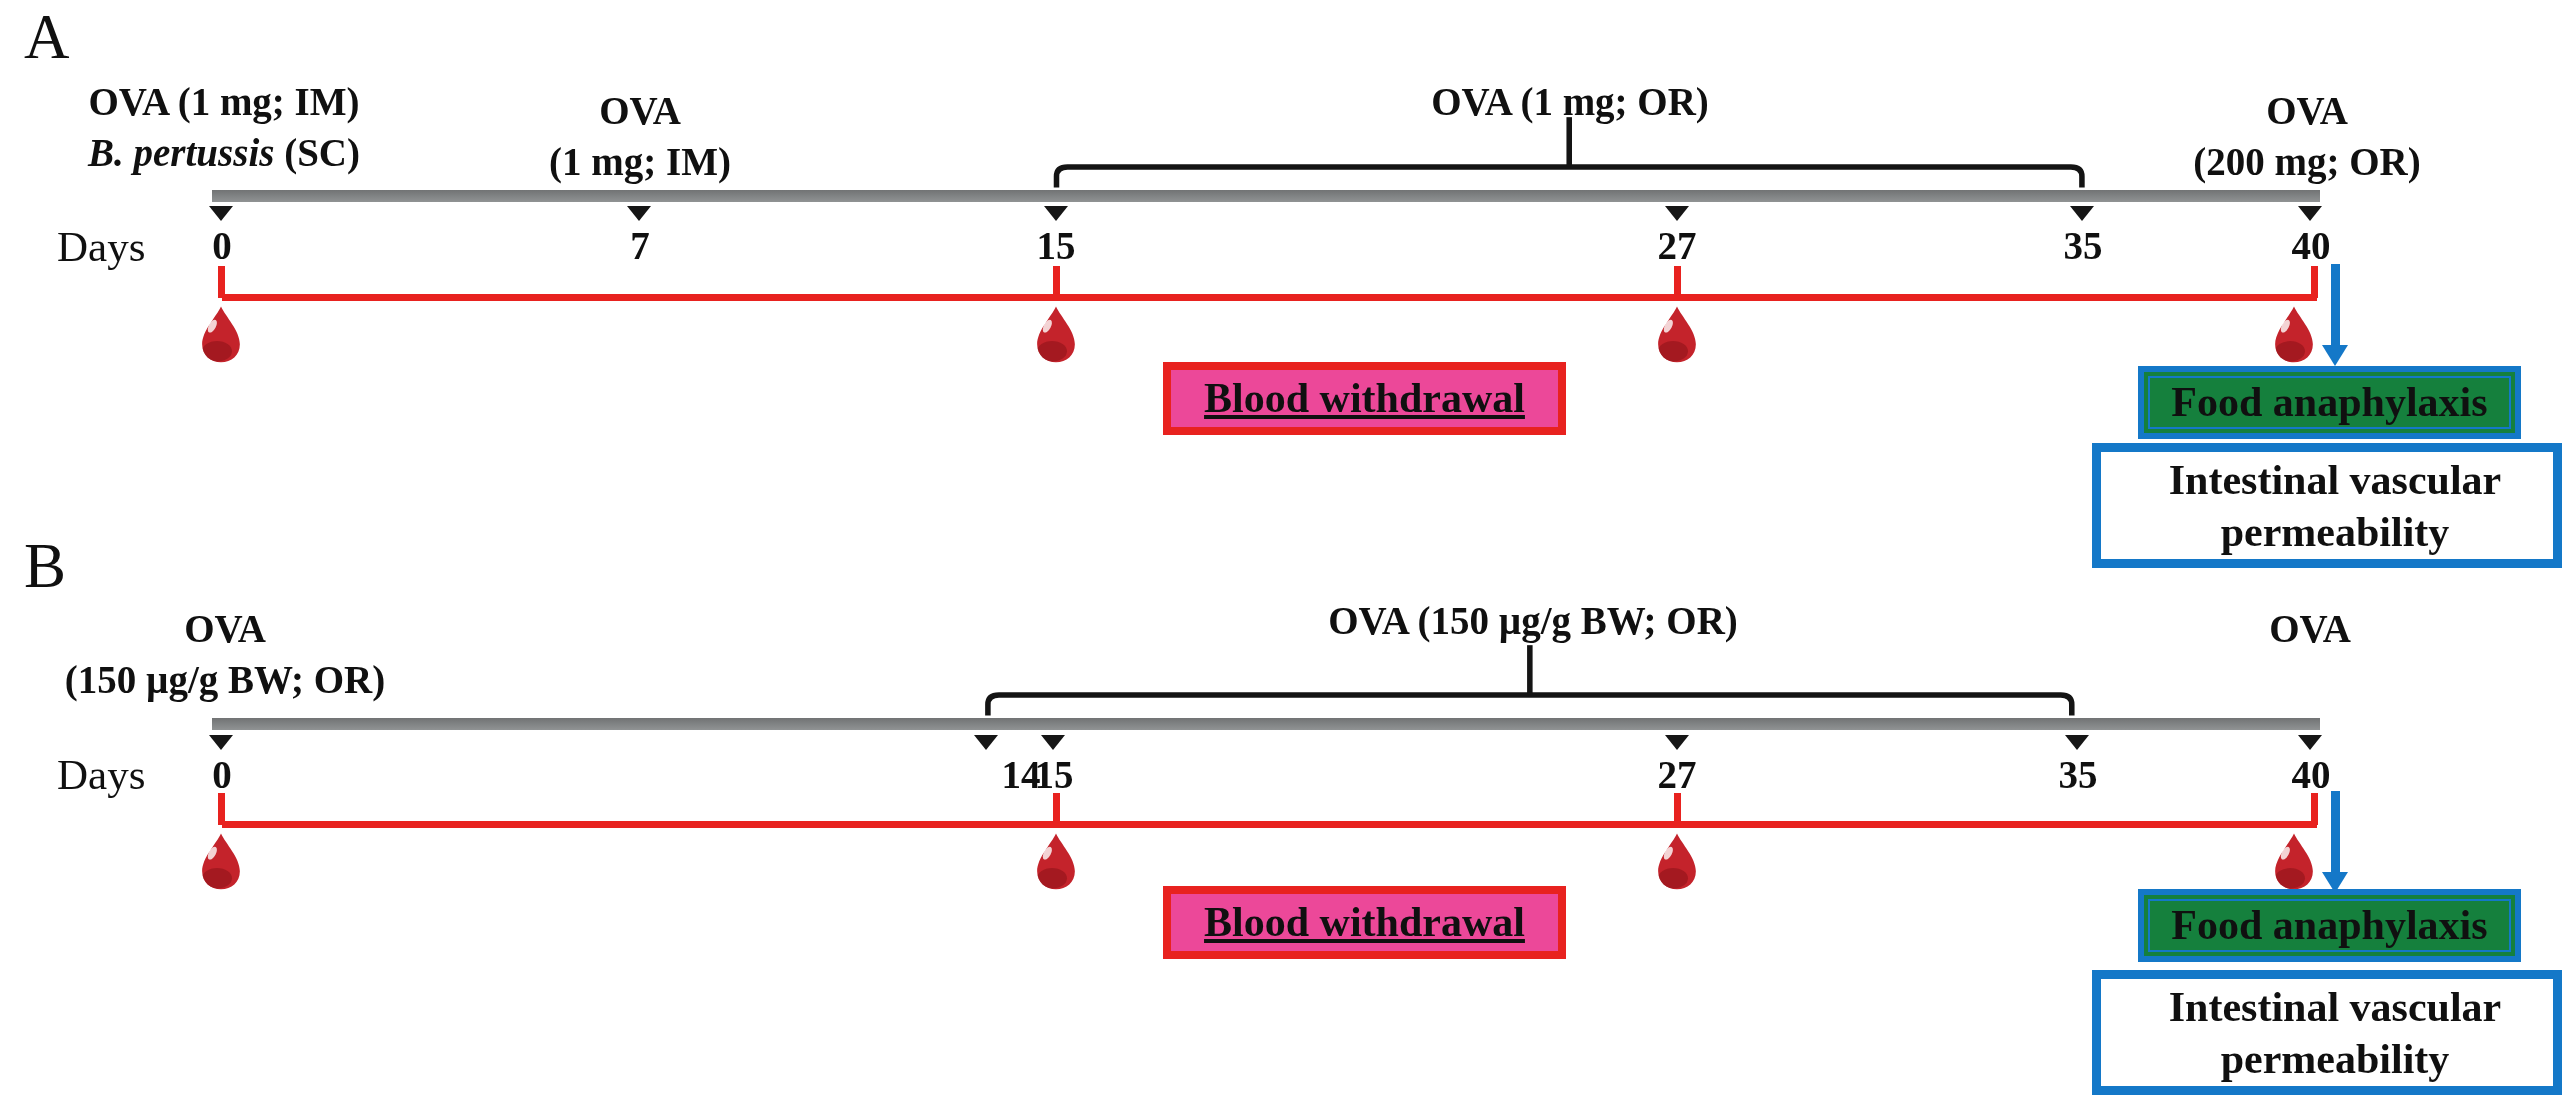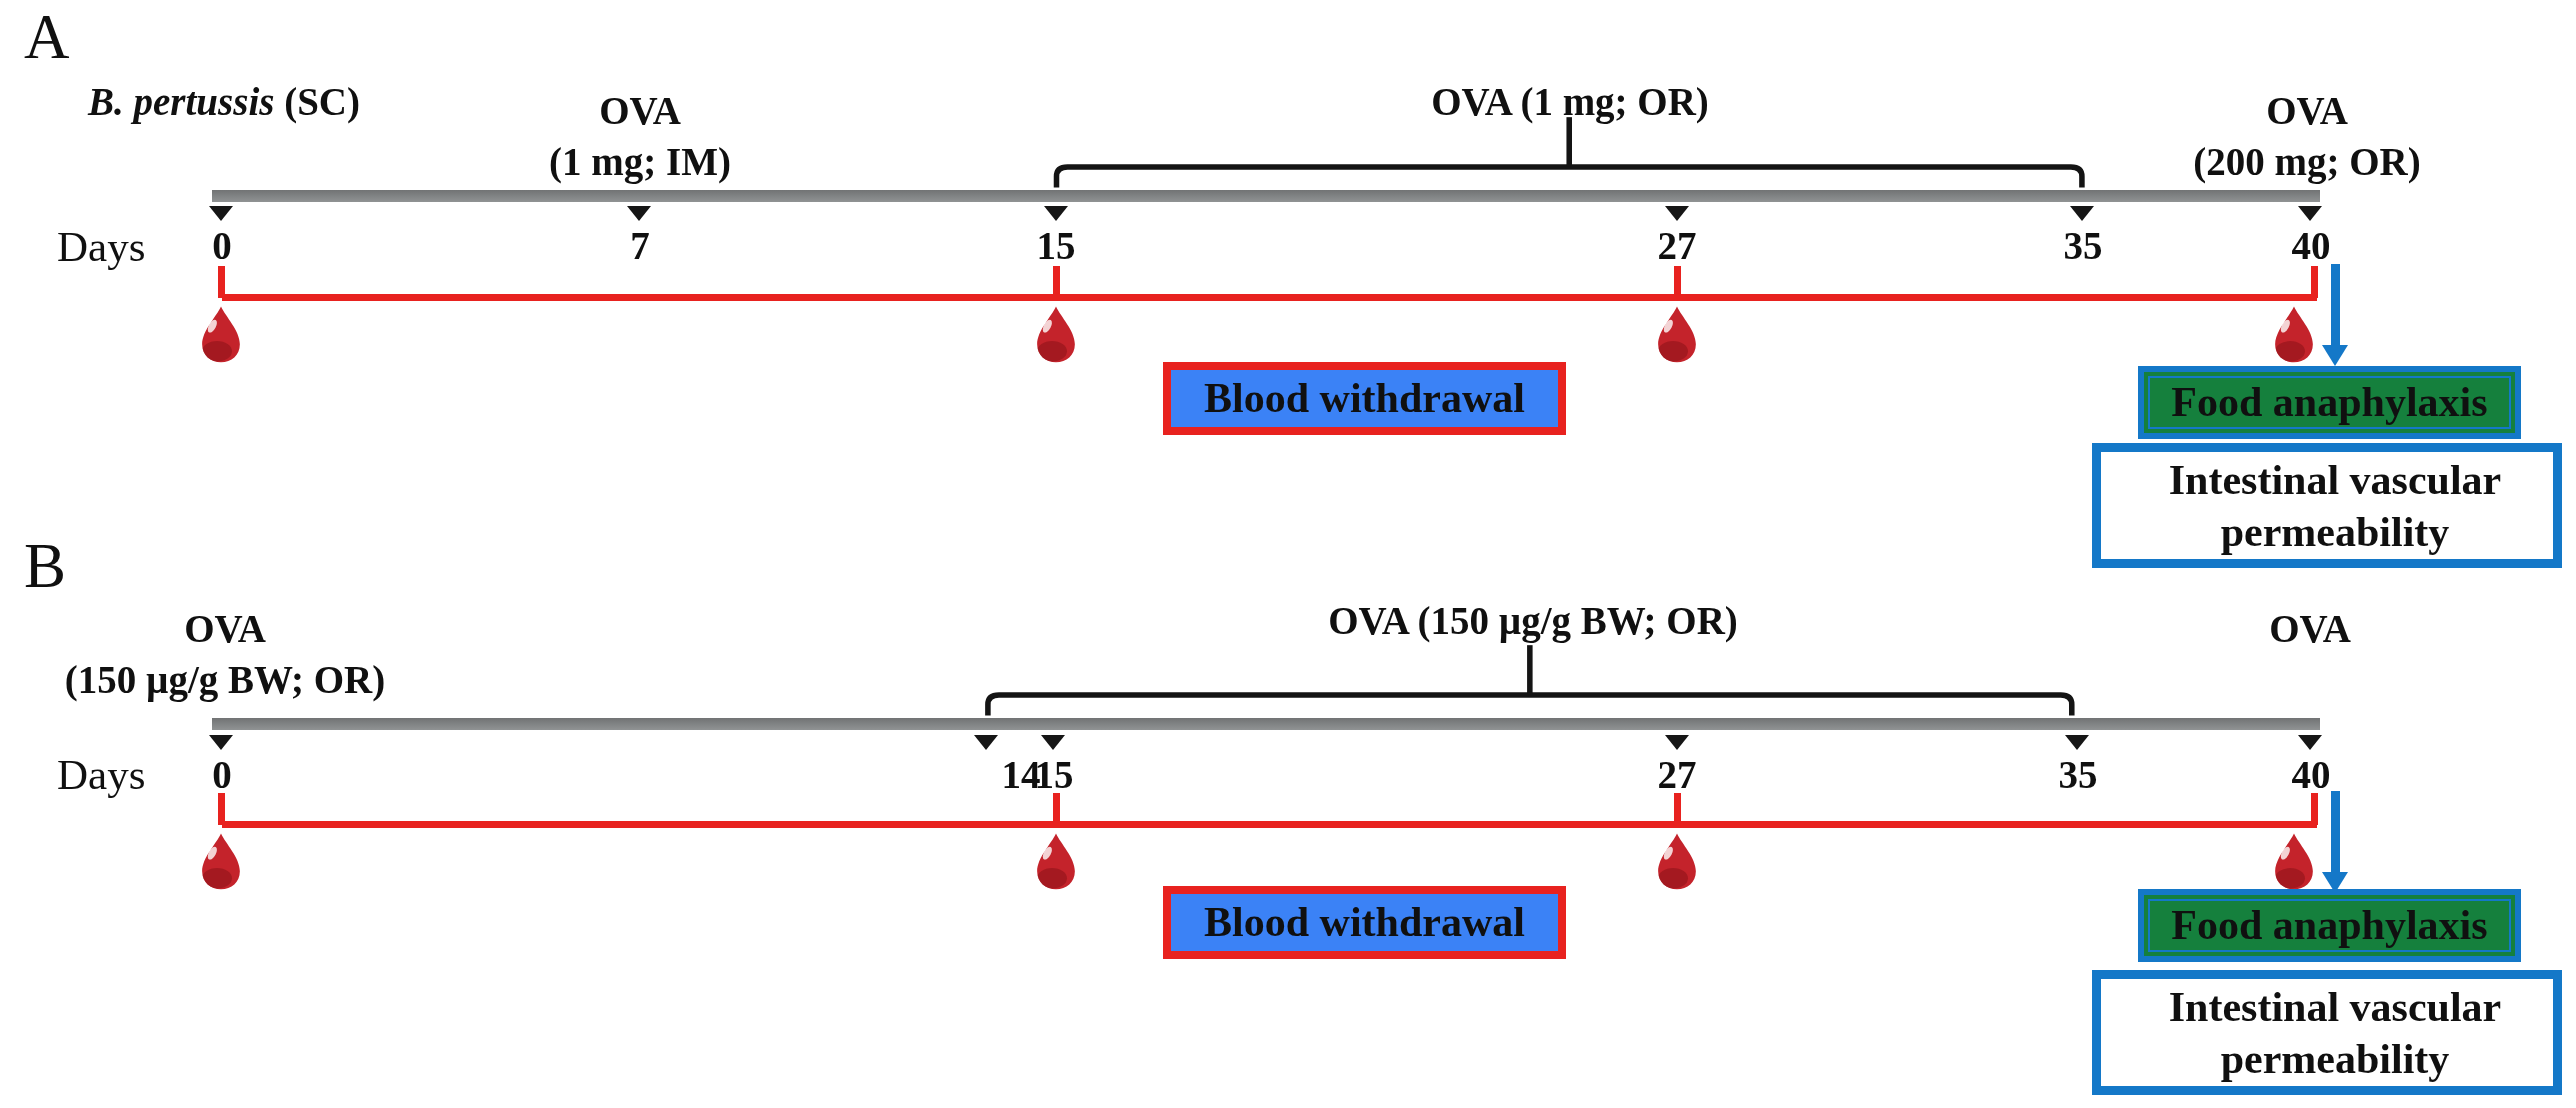--- a/index.html
+++ b/index.html
@@ -13,21 +13,21 @@
   .evt{font-weight:bold;font-size:39px;line-height:51px;white-space:nowrap;}
   .day-num{font-weight:bold;font-size:39px;line-height:1;white-space:nowrap;}
   .days-label{font-weight:normal;font-size:43px;line-height:1;}
   .bar{height:12px;background:linear-gradient(#717374,#909394);}
   .tick{width:0;height:0;border-left:12.7px solid transparent;border-right:12.7px solid transparent;border-top:15px solid #161616;}
   .redline{height:7.1px;background:#E8221F;}
   .redtick{width:7.1px;height:32px;background:#E8221F;}
   .shaft{width:8.7px;background:#1478C8;}
   .arrowhead{width:0;height:0;border-left:13.4px solid transparent;border-right:13.4px solid transparent;border-top:21.4px solid #1478C8;}
   .box-text{font-weight:bold;font-size:42px;line-height:1.1;white-space:nowrap;}
-  .box-red{border:8px solid #E8221F;background:#3b82f6;display:flex;align-items:center;justify-content:center;box-sizing:border-box;}
+  .box-red{border:8px solid #E8221F;background:#ec4899;display:flex;align-items:center;justify-content:center;box-sizing:border-box;text-decoration:underline;}
   .box-blue-double{border:6.3px solid #1478C8;background:#15803d;box-sizing:border-box;}
   .inner-frame{position:absolute;inset:4px;border:2.4px solid #1478C8;display:flex;align-items:center;justify-content:center;}
   .box-blue-thick{border:9.5px solid #1478C8;background:#fff;display:flex;flex-direction:column;align-items:center;justify-content:center;box-sizing:border-box;padding-left:16px;}
   .box-blue-thick .box-text{line-height:52px;}
   .bracket path{stroke:#141414;stroke-width:7;fill:none;}
   .drop{width:44px;height:60px;}
 </style>
 </head>
 <body>
 
@@ -36,20 +36,21 @@
     <path id="dropShape" d="M28 3 C22 16 4 34 4 51 C4 65 14.7 74 28 74 C41.3 74 52 65 52 51 C52 34 34 16 28 3 Z"></path>
     <clipPath id="dropClip">
         <use href="#dropShape"></use>
       </clipPath>
   </defs>
 </svg>
 
 <div class="abs panel-letter" style="left:24px;top:6.3px;">A</div>
 
 <div class="abs cx evt" style="left:224px;top:76px;">
+  <div>OVA (1 mg; IM)</div>
   <div><i>B. pertussis</i><span> (SC)</span></div>
 </div>
 <div class="abs cx evt" style="left:640px;top:85px;">
   <div>OVA</div>
   <div>(1 mg; IM)</div>
 </div>
 <div class="abs cx evt" style="left:1570px;top:76px;">OVA (1 mg; OR)</div>
 <div class="abs cx evt" style="left:2307px;top:85px;">
   <div>OVA</div>
   <div>(200 mg; OR)</div>

